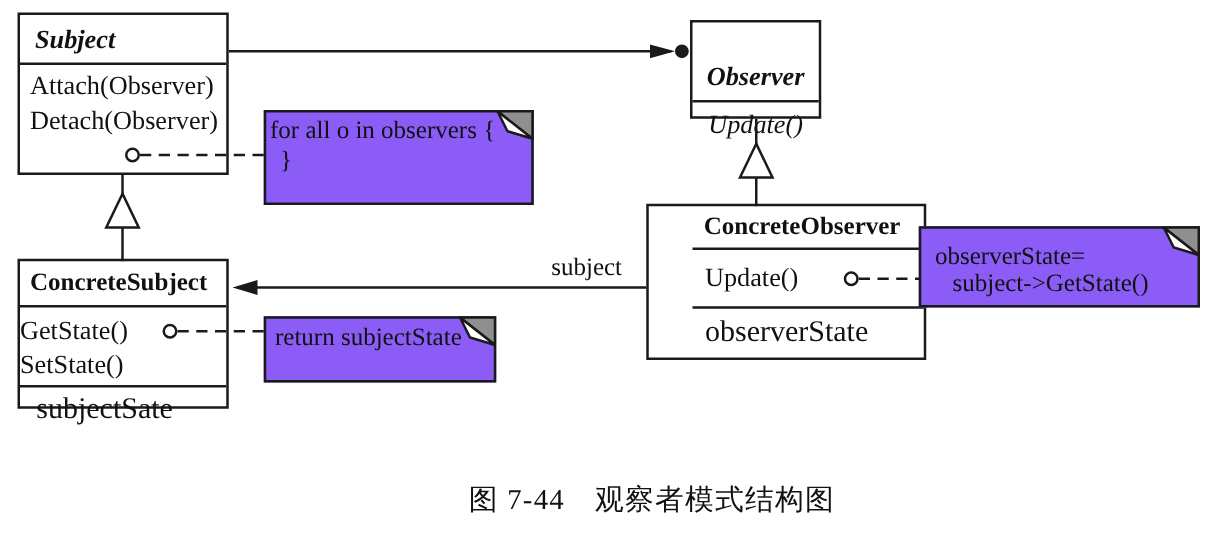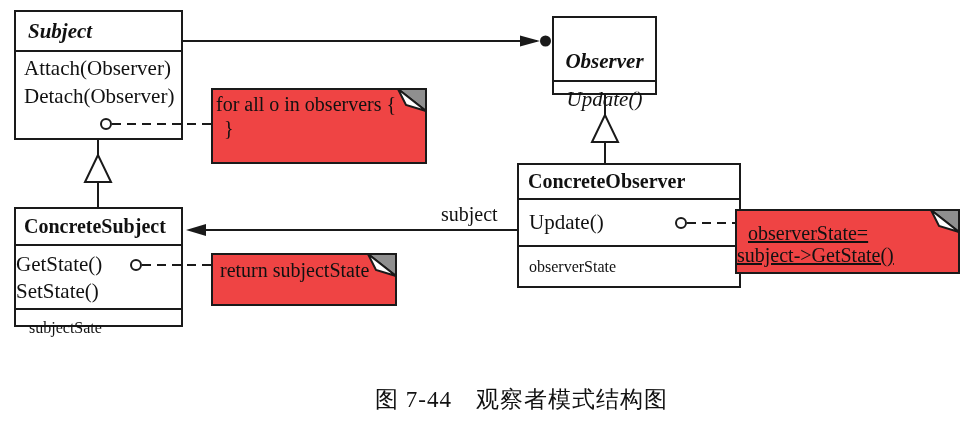--- a/index.html
+++ b/index.html
@@ -27,28 +27,28 @@
   .uml-title {
     display:flex; align-items:center;
     font-weight:bold; font-size:21px;
     padding-left:12px;
     border-bottom:2px solid var(--line);
   }
   .uml-title.centered { justify-content:center; padding-left:0;margin-top:24px; }
   .abstract .uml-title { font-style:italic; }
   .uml-ops { font-size:21px; }
   .uml-ops .op { line-height:28px; white-space:nowrap; }
-  .uml-attrs { border-top:2px solid var(--line); font-size:16px; display:flex; align-items:center; }
+  .uml-attrs { border-top:2px solid var(--line); font-size:24px; display:flex; align-items:center; }
   .italic { font-style:italic; }
 
   
   .note {
     position:absolute;
     border:2px solid var(--line);
-    background:#ef4444;
+    background:#8b5cf6;
     font-size:20px;
     z-index:1;
   }
   .note .fold { position:absolute; top:-2px; right:-2px; }
   .note .nline { line-height:24px; white-space:nowrap; }
 
   
   #connectors {
     position:absolute; left:0; top:0;
     width:969px; height:426px;
@@ -77,21 +77,21 @@
       <div class="op">Attach(Observer)</div>
       <div class="op">Detach(Observer)</div>
     </div>
   </div>
 
   <div class="uml-class abstract" style="left:552px; top:16px; width:105px; height:79px;">
     <div class="uml-title centered" style="height:40px;">Observer</div>
     <div class="uml-ops italic" style="height:35px; display:flex; align-items:center; justify-content:center;">Update()</div>
   </div>
 
-  <div class="uml-class" style="left:517px; top:163px; width:224px; height:125px;">
+  <div class="uml-class" style="left:517px; top:163px; width:224px; height:125px;padding-left:35px;">
     <div class="uml-title" style="height:35px; font-size:20px; padding-left:9px;">ConcreteObserver</div>
     <div class="uml-ops" style="height:47px; display:flex; align-items:center; padding-left:10px; border-bottom:2px solid var(--line);">Update()</div>
     <div class="uml-attrs" style="height:39px; border-top:none; padding-left:10px;">observerState</div>
   </div>
 
   <div class="uml-class" style="left:14px; top:207px; width:169px; height:120px;">
     <div class="uml-title" style="height:37px; font-size:20px; padding-left:8px;">ConcreteSubject</div>
     <div class="uml-ops" style="height:64px; padding:5px 0 0 0; border-bottom:2px solid var(--line); line-height:27px;">
       <div class="op" style="line-height:27px;">GetState()</div>
       <div class="op" style="line-height:27px;">SetState()</div>
@@ -109,27 +109,27 @@
   </div>
 
   <div class="note" style="left:211px; top:253px; width:186px; height:53px; padding:3px 0 0 7px;">
     <svg class="fold" width="30" height="24">
       <polygon points="1,1 29,1 29,23" fill="#8f8f8f" stroke="#1a1a1a" stroke-width="2"></polygon>
       <polygon points="1,1 29,23 9,17" fill="#ffffff" stroke="#1a1a1a" stroke-width="2"></polygon>
     </svg>
     <div class="nline">return subjectState</div>
   </div>
 
-  <div class="note" style="left:735px; top:209px; width:225px; height:65px; padding:11px 0 0 0;text-decoration:underline;">
+  <div class="note" style="left:735px; top:181px; width:225px; height:65px; padding:11px 0 0 0;">
     <svg class="fold" width="30" height="24">
       <polygon points="1,1 29,1 29,23" fill="#8f8f8f" stroke="#1a1a1a" stroke-width="2"></polygon>
       <polygon points="1,1 29,23 9,17" fill="#ffffff" stroke="#1a1a1a" stroke-width="2"></polygon>
     </svg>
     <div class="nline" style="line-height:22px; padding-left:11px;">observerState=</div>
-    <div class="nline" style="line-height:22px; ">subject-&gt;GetState()</div>
+    <div class="nline" style="line-height:22px; padding-left:25px;">subject-&gt;GetState()</div>
   </div>
 
   <div class="edge-label" style="left:441px; top:203px;">subject</div>
 
   <svg id="connectors">
 
     <line x1="183" y1="41" x2="537" y2="41" stroke="#1a1a1a" stroke-width="2"></line>
     <polygon points="540,41 520,35.5 520,46.5" fill="#1a1a1a"></polygon>
     <circle cx="545.5" cy="41" r="5.5" fill="#1a1a1a"></circle>
 

